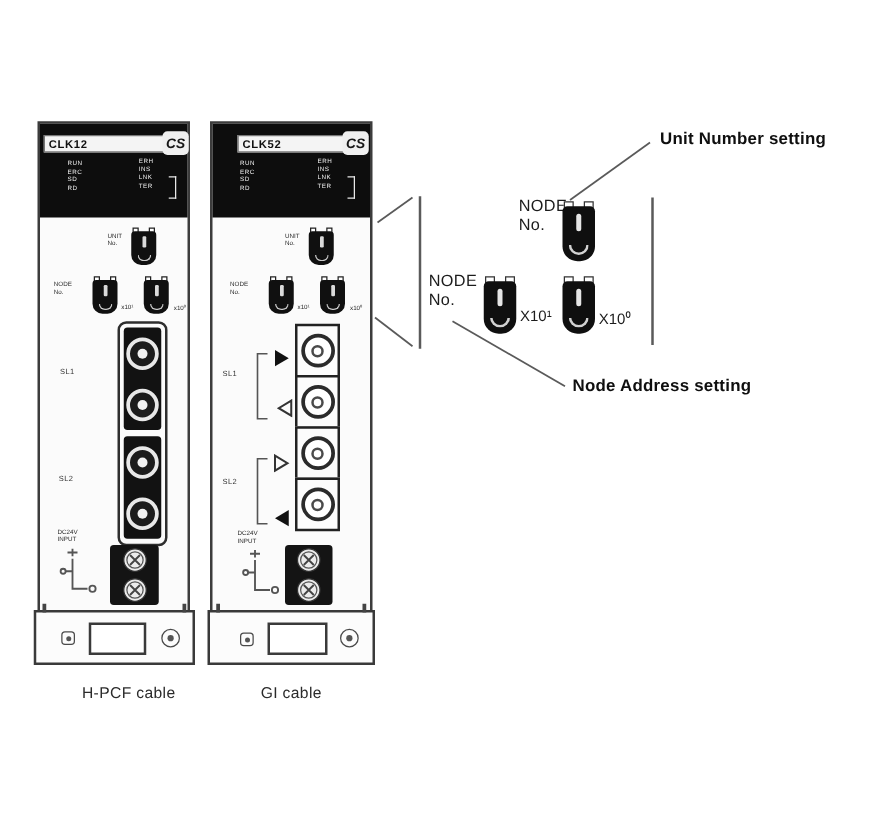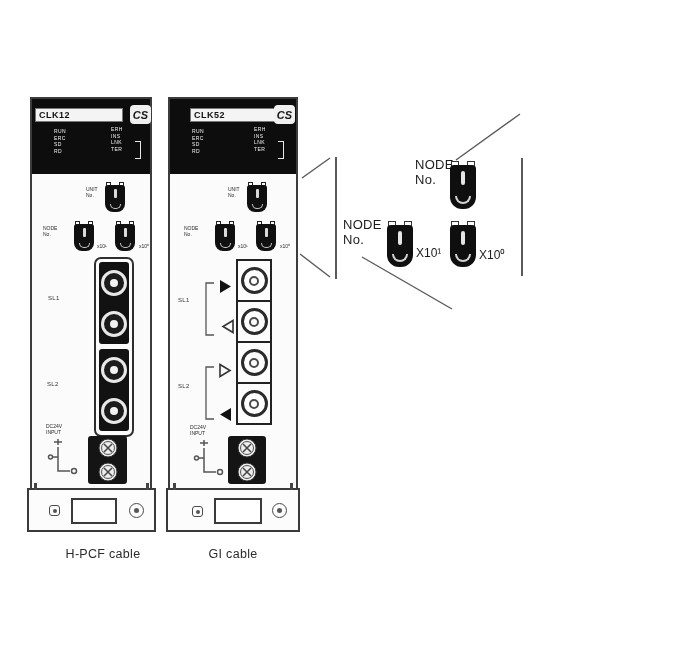--- a/index.html
+++ b/index.html
@@ -67,21 +67,21 @@
   .wm{position:absolute;font-size:27px;color:#8595ab;letter-spacing:.5px;white-space:nowrap;}
   svg{display:block;}
 </style>
 </head>
 <body>
 
 <div class="canvas">
 
   <div class="module" style="left:30px;top:97px;width:122px;height:435px;">
     <div class="mhead">
-      <div class="tstrip" style="left:3px;top:9px;width:88px;height:14px;">CLK12</div>
+      <div class="tstrip" style="left:3px;top:9px;width:108px;height:14px;">CLK12</div>
       <div class="cslogo" style="left:98px;top:6px;width:21px;height:19px;">CS</div>
       <div class="leds" style="left:22px;top:29px;">RUN
 ERC
 SD
 RD</div>
       <div class="leds" style="left:79px;top:27px;">ERH
 INS
 LNK
 TER</div>
       <div class="ledbracket" style="left:103px;top:42px;"></div>
@@ -315,18 +315,20 @@
   <div class="swL" style="left:450px;top:221px;height:46px;">
     <i class="tabL l"></i>
       <i class="tabL r"></i>
     <div class="swLbody">
         <i class="slotL"></i>
         <i class="arcL"></i>
       </div>
   </div>
   <div class="x10L" style="left:479px;top:246px;">X10⁰</div>
 
+  <div class="ann" style="left:528px;top:103px;">Unit Number setting</div>
+  <div class="ann" style="left:458px;top:301px;">Node Address setting</div>
 
   <div class="cap" style="left:48px;top:547px;width:110px;">H-PCF cable</div>
   <div class="cap" style="left:185px;top:547px;width:96px;">GI cable</div>
 
 
 </div>
 
 </body></html>

